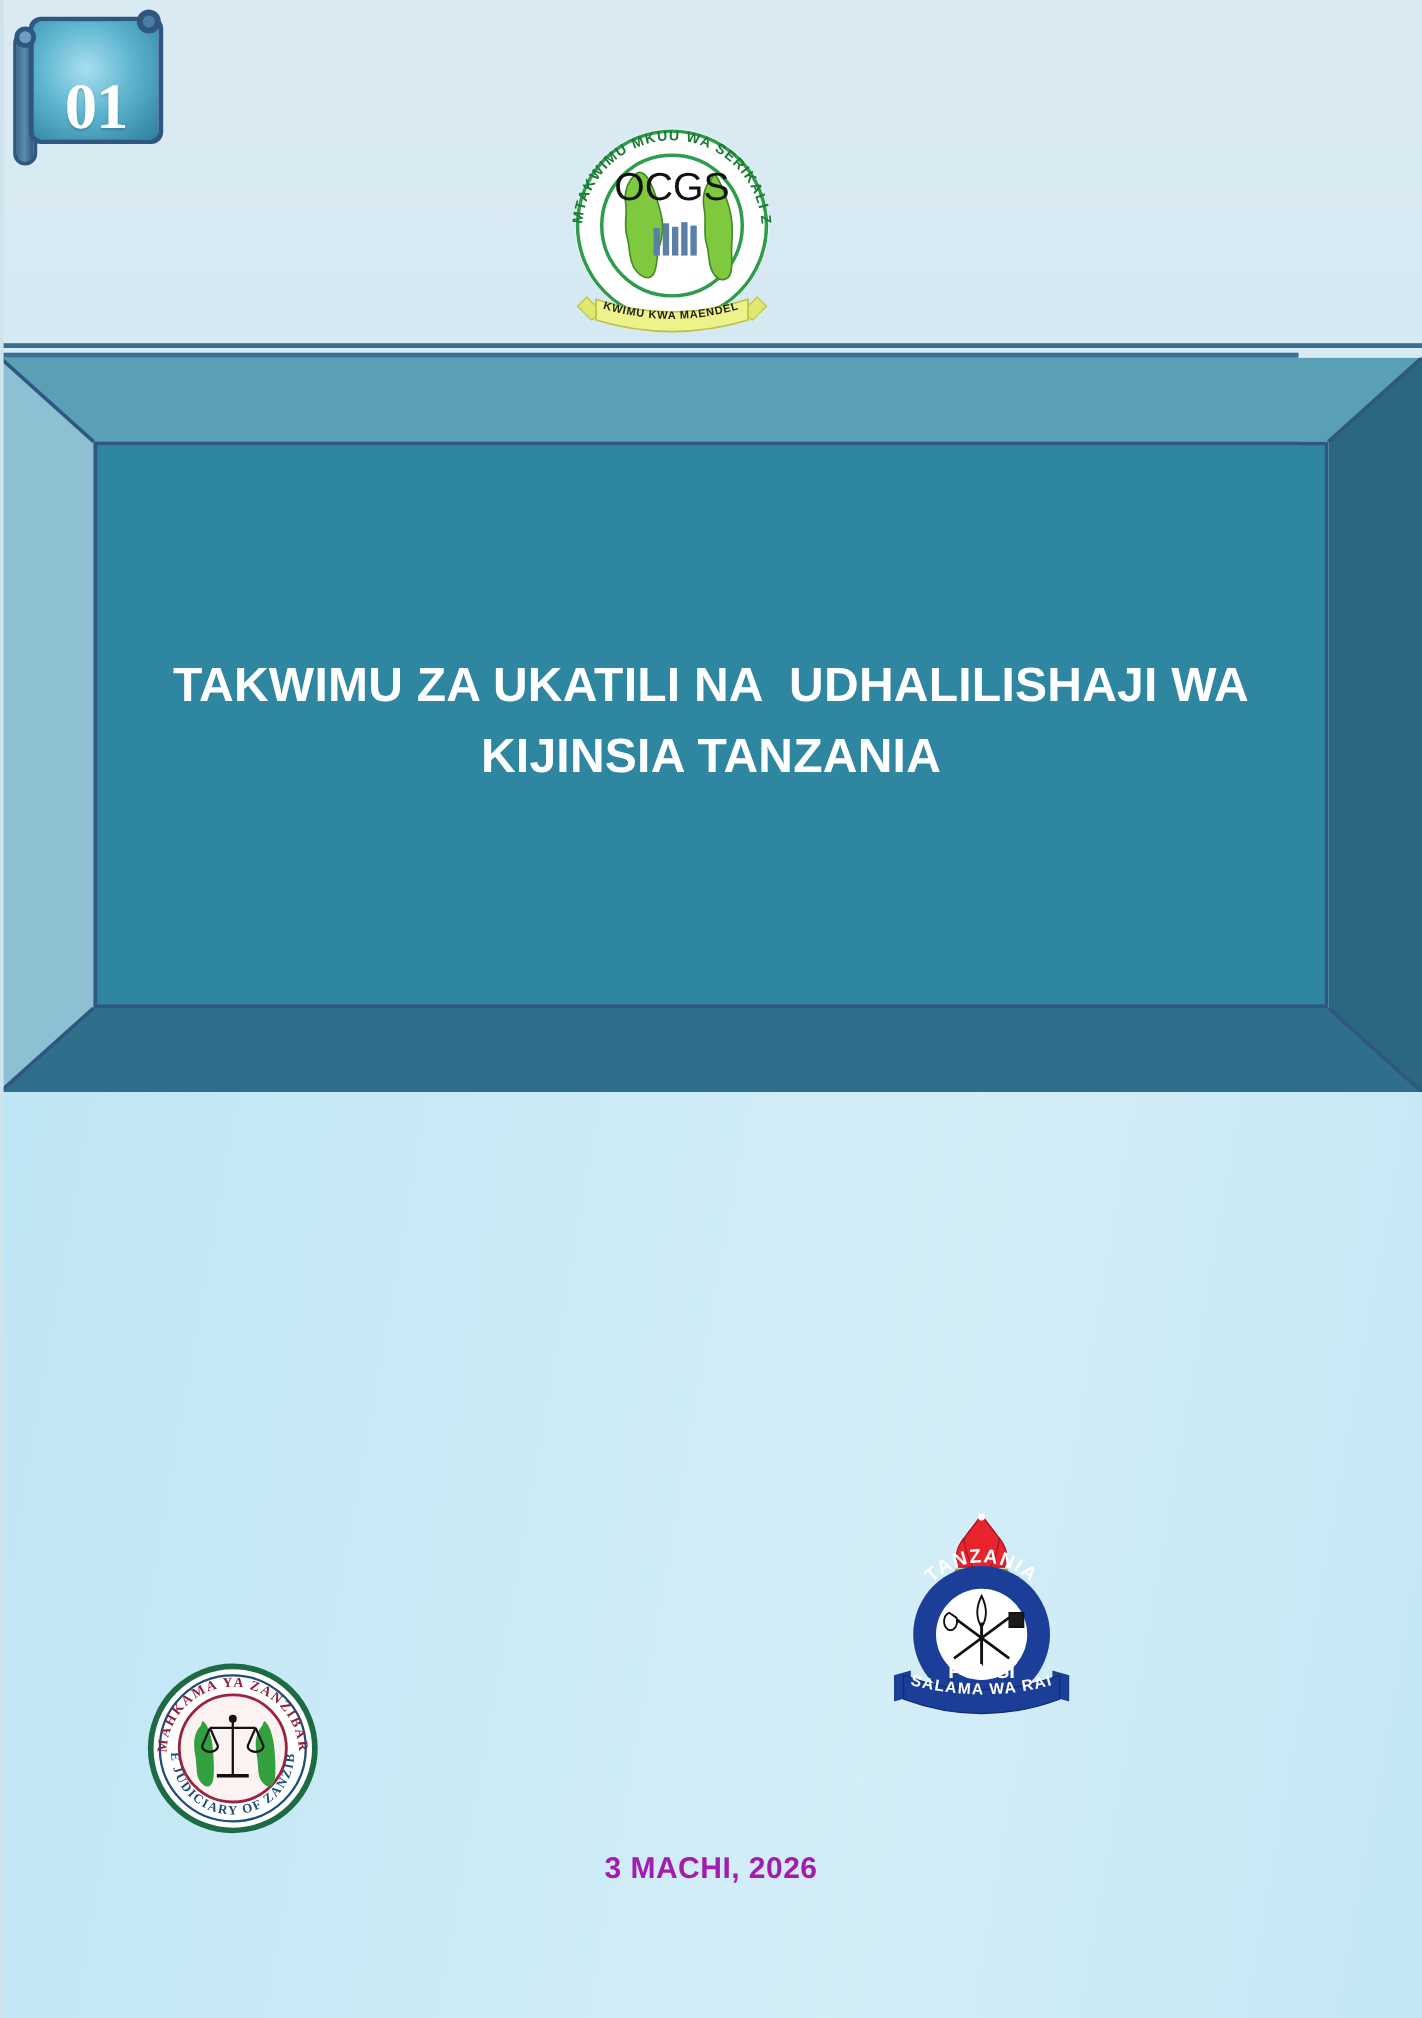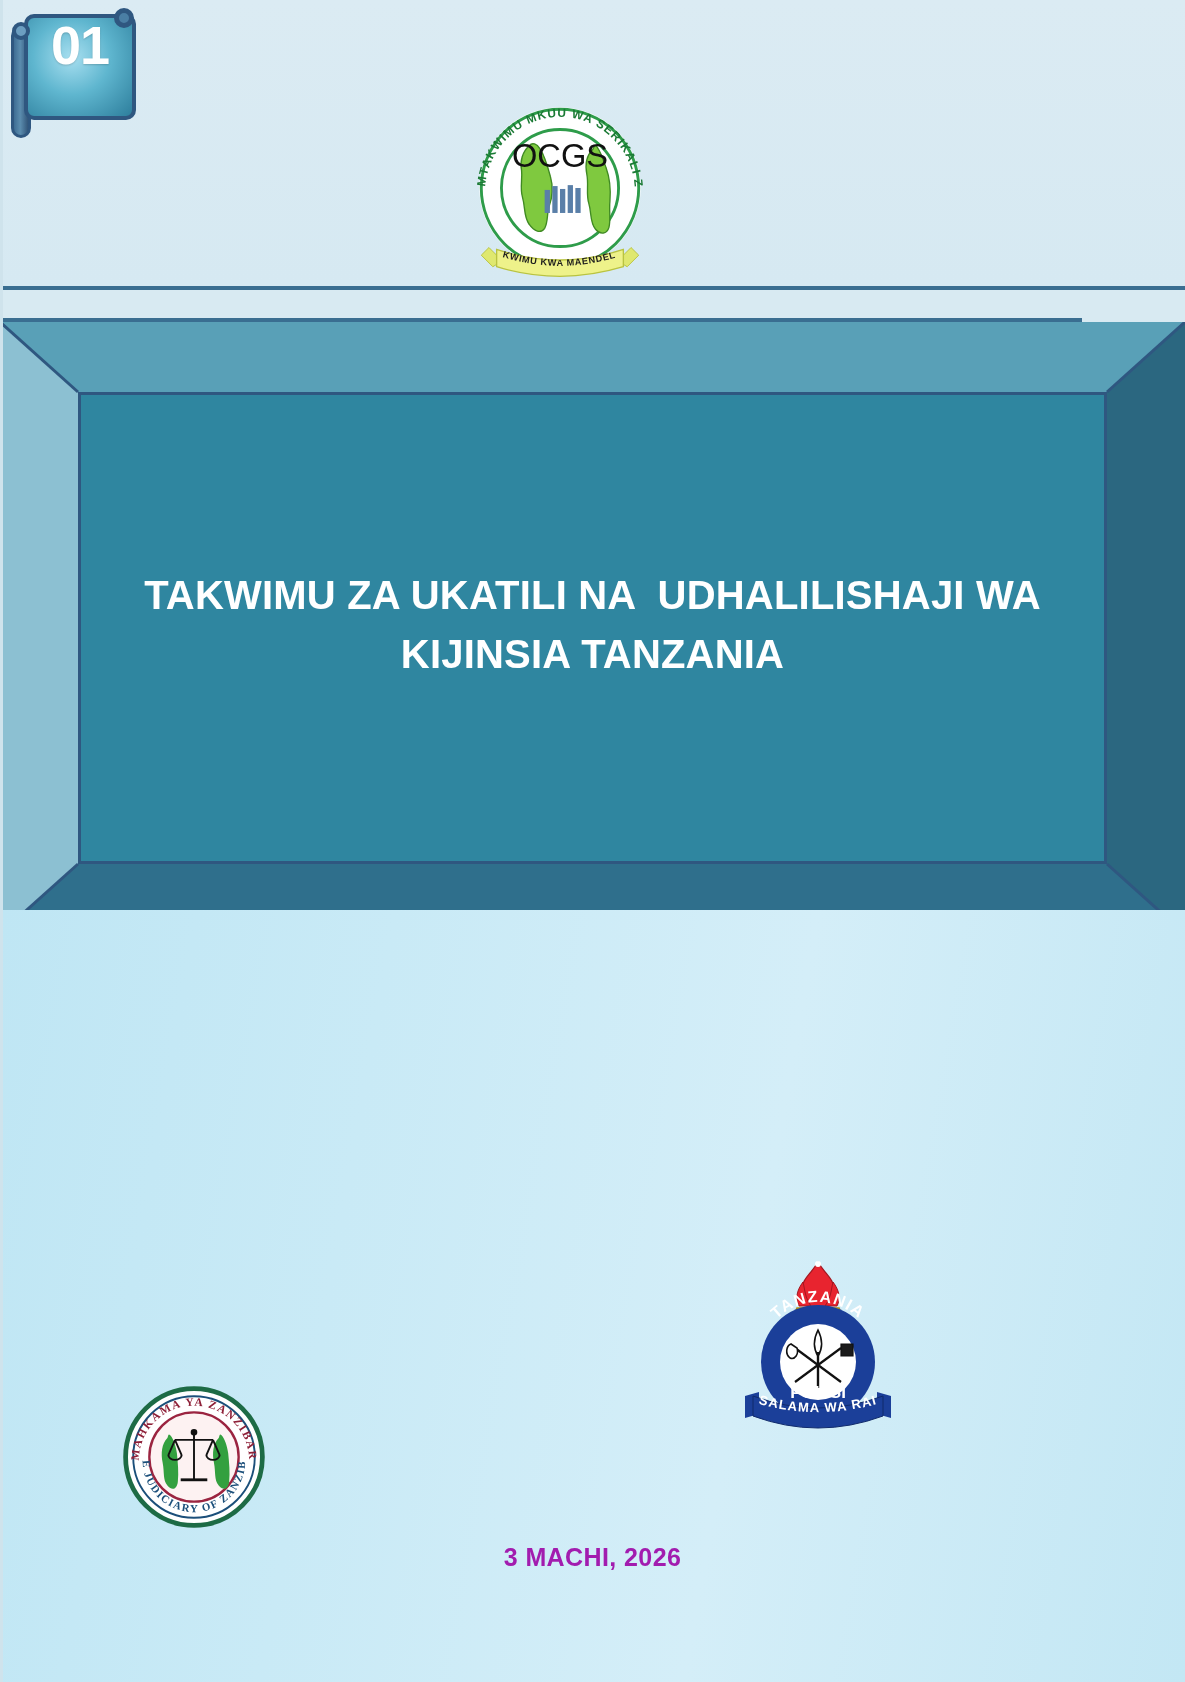--- a/index.html
+++ b/index.html
@@ -58,23 +58,24 @@
   }
   .badge-body {
     position: absolute;
     left: 18px; top: 6px;
     width: 112px; height: 106px;
     border-radius: 10px;
     border: 4px solid #2f5780;
     box-sizing: border-box;
     background: radial-gradient(ellipse at 42% 40%, #a8dff0 0%, #5fb6cf 45%, #2d7e9c 100%);
     display: flex;
-    align-items: flex-start;
+    align-items: flex-end;
     justify-content: center;
     z-index: 2;
+    font-family: Liberation Serif, serif;
   }
   .badge-pin {
     position: absolute;
     left: 108px; top: 0px;
     width: 20px; height: 20px;
     border-radius: 50%;
     border: 5px solid #2f5780;
     background: #4a7ea4;
     box-sizing: border-box;
     z-index: 5;
@@ -98,21 +99,20 @@
   
   .banner-outer {
     position: absolute;
     left: 0; top: 294px;
     width: 1082px;
     height: 612px;
     background: #8cc0d2;
     border-top: 4px solid #3a6e91;
     border-bottom: 4px solid #3a6e91;
     box-sizing: border-box;
-    margin-top: 24px;
   }
   
   .bev-top {
     position: absolute;
     left: 0; top: 0; width: 1185px; height: 612px;
     background: #59a0b7;
     clip-path: polygon(0 0, 1185px 0, 1107px 70px, 78px 70px);
   }
   .bev-bottom {
     position: absolute;

